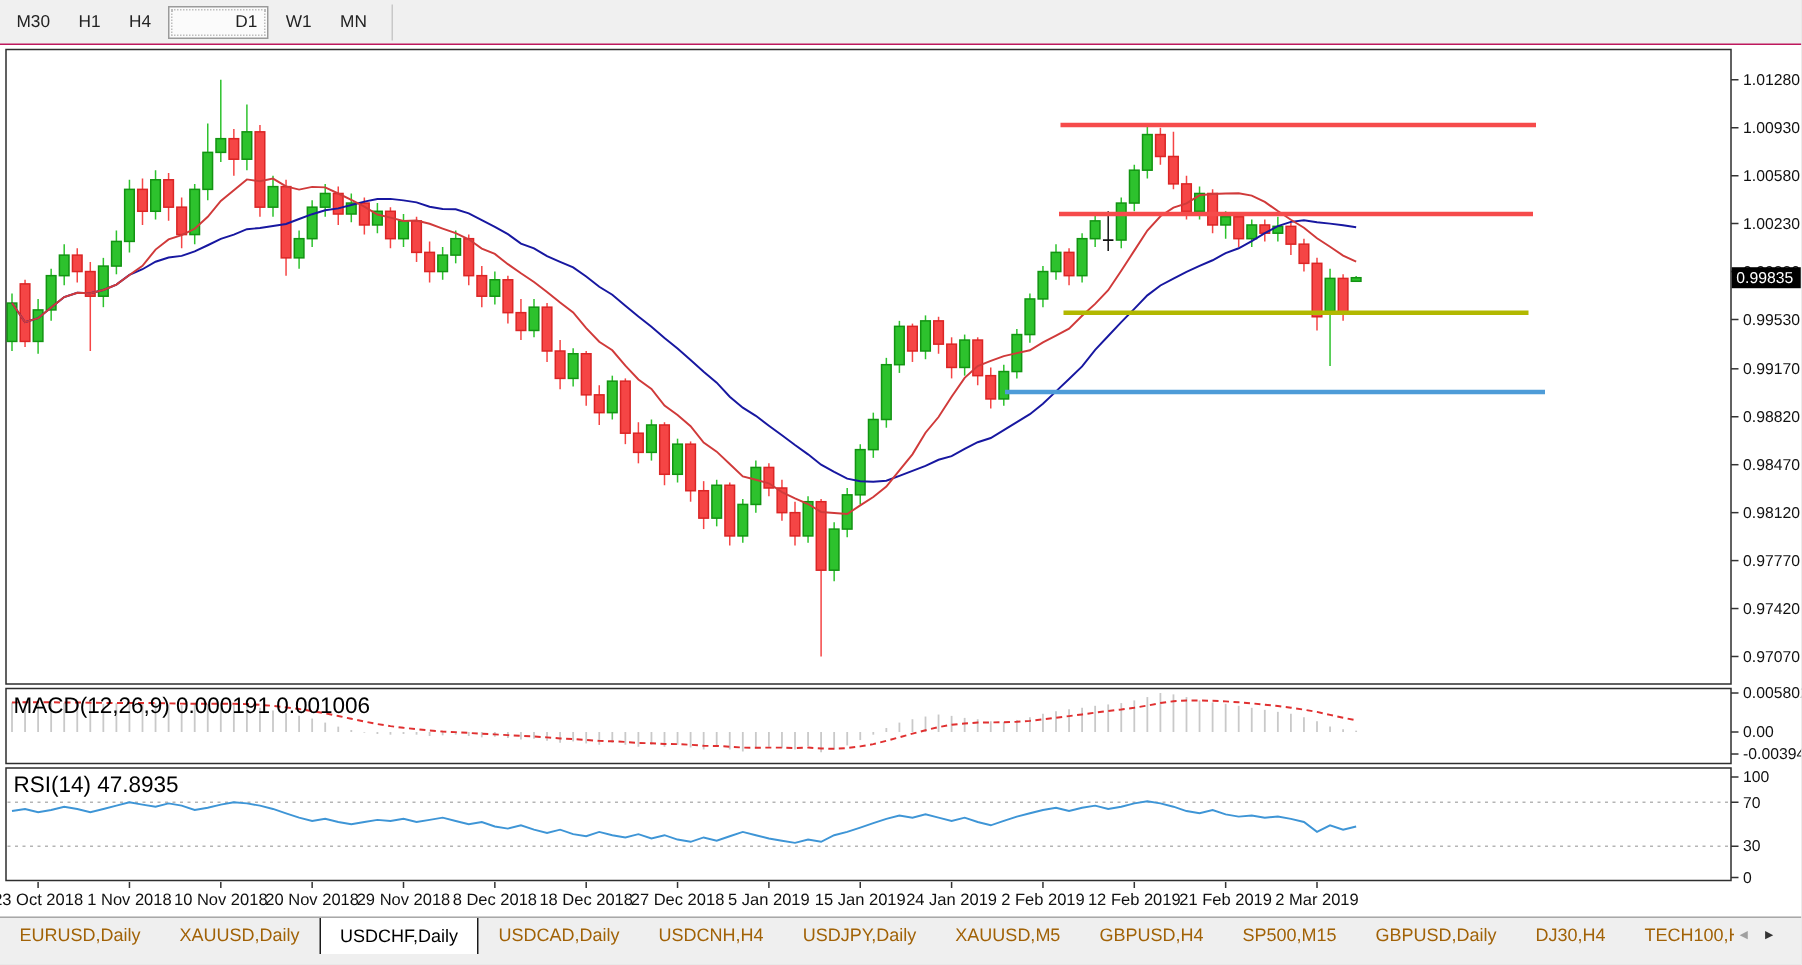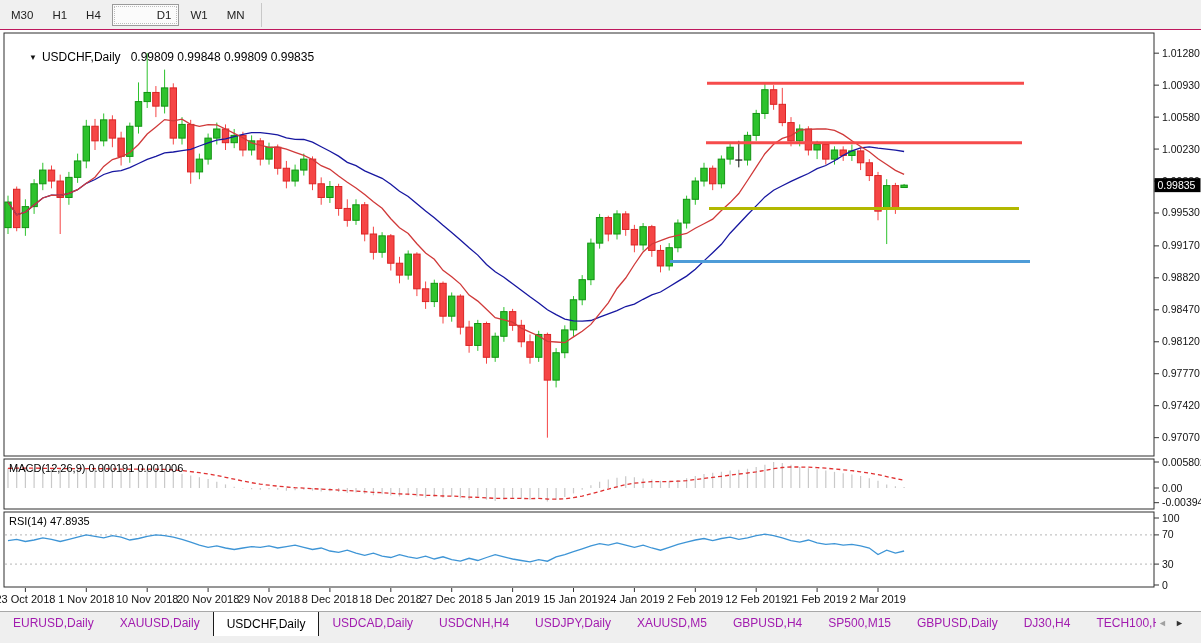--- a/index.html
+++ b/index.html
@@ -13,29 +13,29 @@
          cursor:default;line-height:14px;}
   .tfbtn.active{background:#fbfbfb;border:1px solid #9a9a9a;outline:1px dotted #bdbdbd;outline-offset:-3px;padding-left:44px;}
   .tbsep{width:1px;height:24px;background:#c8c8c8;margin-left:8px;}
   
   .chart-area{position:absolute;top:30px;left:0;width:1201px;height:581px;background:#fff;}
   #chart-svg{position:absolute;top:0;left:0;}
   .overlay{position:absolute;color:#000;white-space:pre;}
   .title-ov{top:6px;left:9px;font-size:12px;}
   .title-ov .tri{font-size:8px;color:#111;margin-right:5px;vertical-align:1px;}
   .title-ov .ohlc{margin-left:10px;}
-  .ind-ov{font-size:11px;color:#000;}
+  .ind-ov{font-size:15px;color:#000;}
   .macd-ov{top:432px;left:9px;}
   .rsi-ov{top:485px;left:9px;}
   
   .tabbar{position:absolute;top:611px;left:0;width:1201px;height:32px;background:#efefef;
           border-top:1px solid #a8a8a8;box-sizing:border-box;}
   .tabs{position:absolute;top:0;left:0;height:24px;display:flex;align-items:stretch;
         max-width:1156px;overflow:hidden;}
-  .tab{font-size:12px;color:#a21caf;padding:4px 13px 0 13px;white-space:nowrap;cursor:default;}
+  .tab{font-size:12px;color:#a16207;padding:4px 13px 0 13px;white-space:nowrap;cursor:default;}
   .tab.active{background:#ffffff;color:#000;border:1px solid #1a1a1a;border-bottom:none;
               margin-top:-1px;padding-top:5px;z-index:2;}
   .tdiv{width:1px;height:14px;background:#bdbdbd;align-self:center;}
   .tab-arrows{position:absolute;top:4px;left:1158px;display:flex;gap:8px;}
   .tarrow{font-size:9px;line-height:14px;cursor:default;}
   .tarrow.dim{color:#a0a0a0;}
   .tarrow.on{color:#333;}
 </style>
 </head>
 <body>
@@ -460,23 +460,20 @@
           <text x="695.3" y="603" font-family="Liberation Sans, sans-serif" font-size="11" fill="#111" text-anchor="middle">2 Feb 2019</text>
           <line x1="756.1999999999999" x2="756.1999999999999" y1="588" y2="592" stroke="#333" stroke-width="1"></line>
           <text x="756.1999999999999" y="603" font-family="Liberation Sans, sans-serif" font-size="11" fill="#111" text-anchor="middle">12 Feb 2019</text>
           <line x1="817.0999999999999" x2="817.0999999999999" y1="588" y2="592" stroke="#333" stroke-width="1"></line>
           <text x="817.0999999999999" y="603" font-family="Liberation Sans, sans-serif" font-size="11" fill="#111" text-anchor="middle">21 Feb 2019</text>
           <line x1="877.9999999999999" x2="877.9999999999999" y1="588" y2="592" stroke="#333" stroke-width="1"></line>
           <text x="877.9999999999999" y="603" font-family="Liberation Sans, sans-serif" font-size="11" fill="#111" text-anchor="middle">2 Mar 2019</text>
         </g>
       </svg>
 
-    <div class="overlay title-ov">
-      <span class="tri">▼</span><span>USDCHF,Daily</span><span class="ohlc">0.99809 0.99848 0.99809 0.99835</span>
-    </div>
 
     <div class="overlay ind-ov macd-ov">MACD(12,26,9) 0.000191 0.001006</div>
     <div class="overlay ind-ov rsi-ov">RSI(14) 47.8935</div>
   </div>
 
   <div class="tabbar">
     <div class="tabs" id="tabs">
         <div class="tab">EURUSD,Daily</div>
         <div class="tdiv"></div>
         <div class="tab">XAUUSD,Daily</div>

